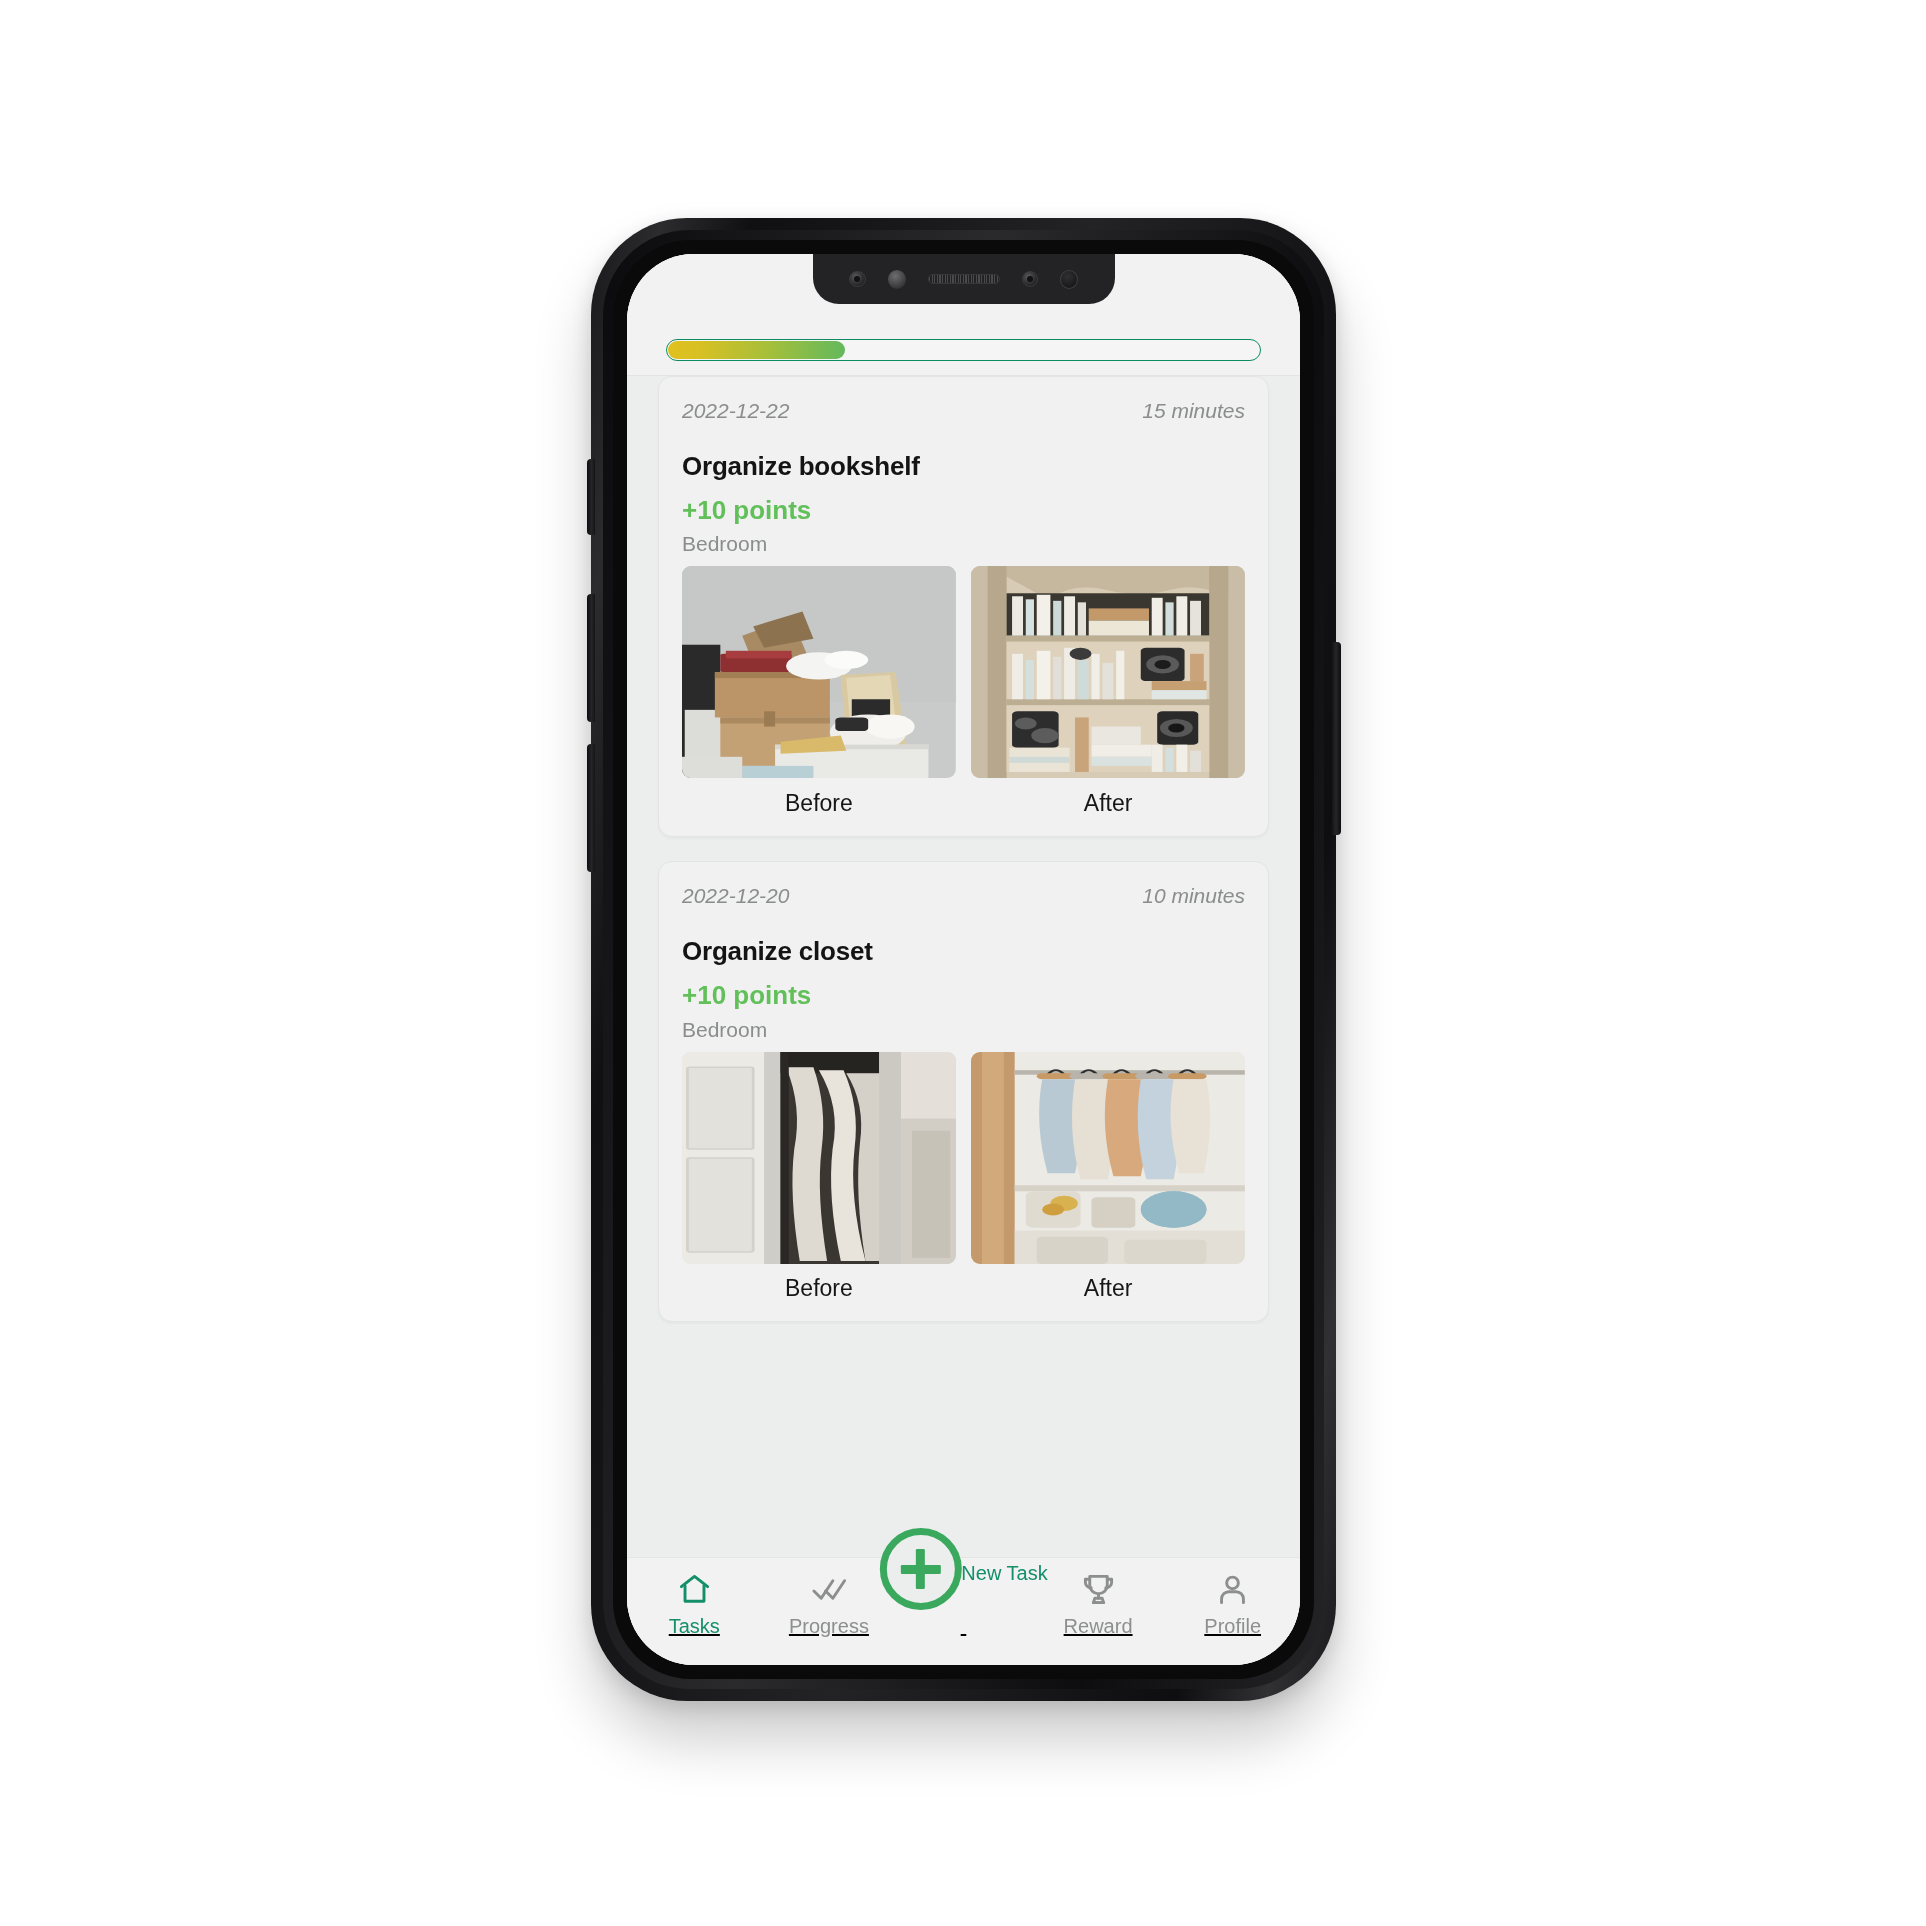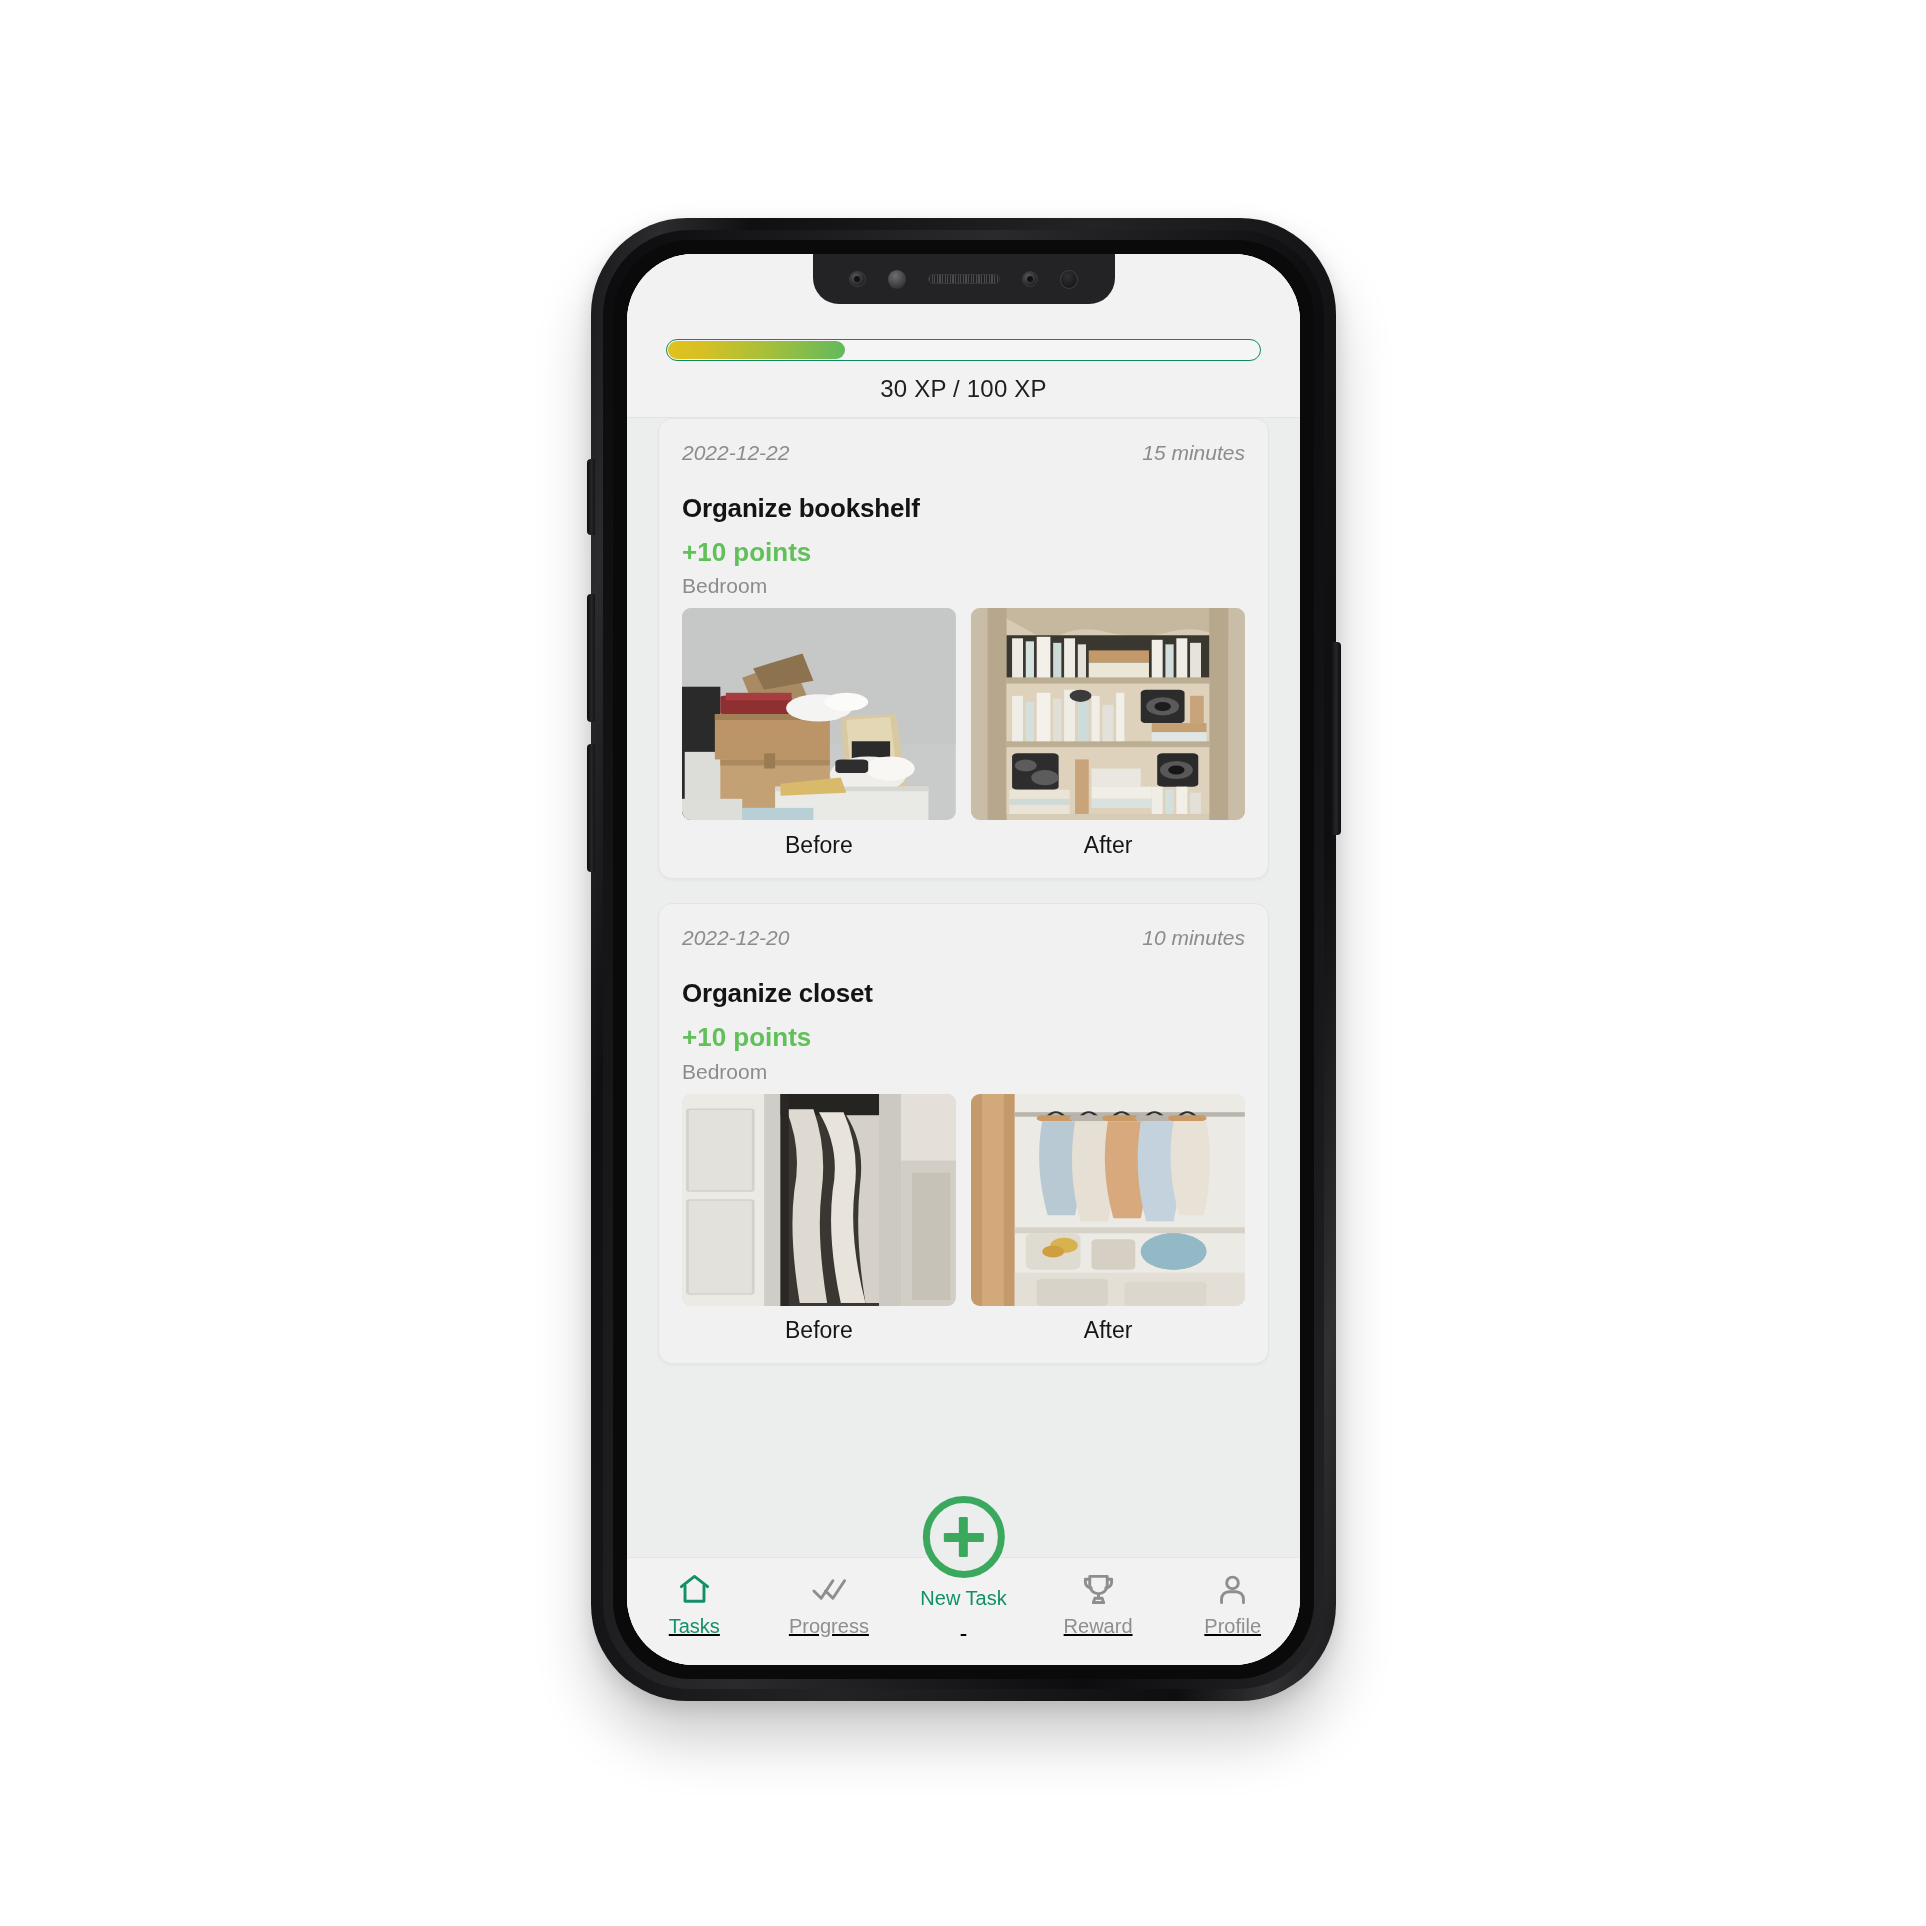--- a/index.html
+++ b/index.html
@@ -246,21 +246,21 @@
   .nav-item.active .nav-label { color: #138f6a; }
   .nav-icon { width: 35px; height: 35px; display: block; }
 
   
   .fab-wrap {
     position: absolute;
     left: 50%; transform: translateX(-50%);
     bottom: 55px;
     z-index: 8;
     display: flex;
-    flex-direction: column;
+    flex-direction: row;
     align-items: center;
   }
   .fab {
     width: 82px; height: 82px;
     border-radius: 50%;
     border: 7px solid #3aa95e;
     background: #eceeed;
     display: flex; align-items: center; justify-content: center;
   }
   .fab-plus {
@@ -308,21 +308,20 @@
           </div>
         <div class="sensor-dark"></div>
       </div>
 
       <div class="app">
 
         <div class="xp-header">
           <div class="xp-bar-track">
             <div class="xp-bar-fill" id="xp-fill" style="width: 30%;"></div>
           </div>
-          <div class="xp-label">30 XP / 100 XP</div>
         </div>
 
         <div class="content">
 
 
           <div class="card">
             <div class="card-meta">
               <span>2022-12-22</span>
               <span>15 minutes</span>
             </div>

